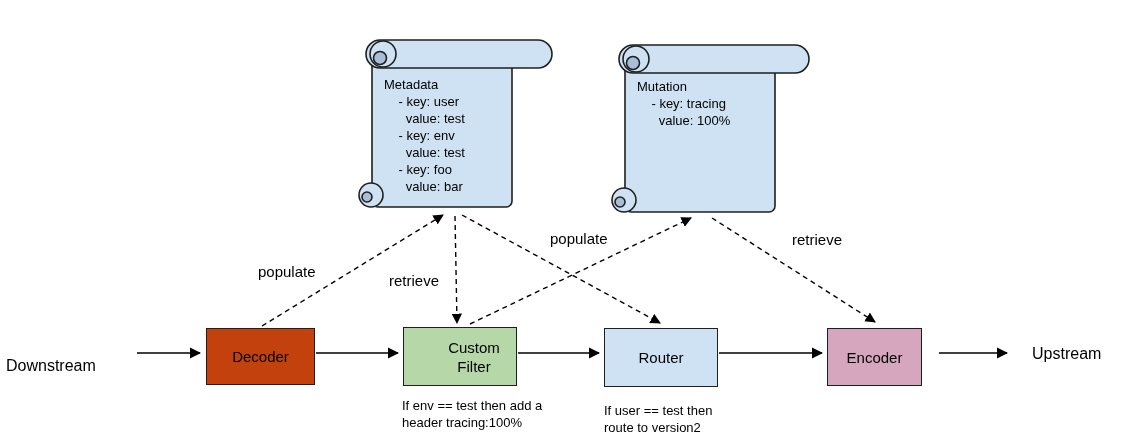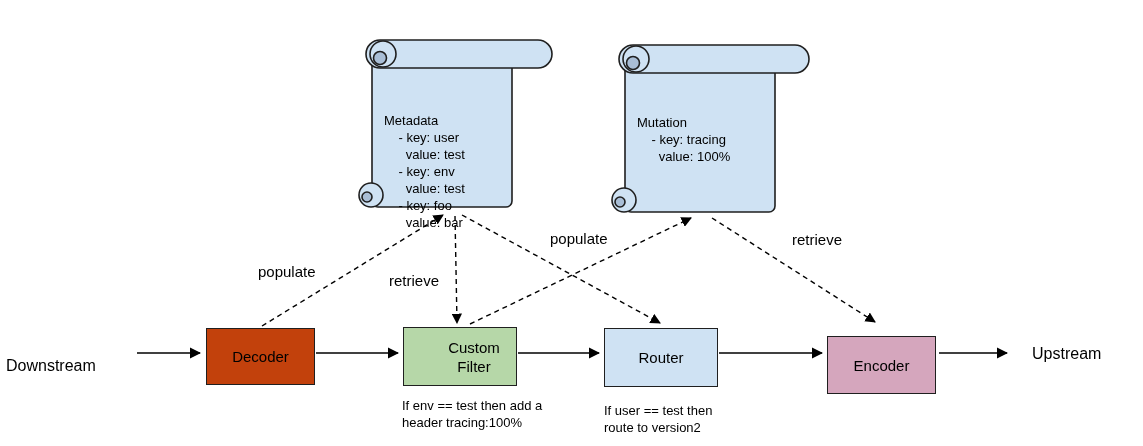--- a/index.html
+++ b/index.html
@@ -9,26 +9,26 @@
   }
   #wires{position:absolute;left:0;top:0;width:1143px;height:446px;pointer-events:none;}
   .node{
     position:absolute;display:flex;align-items:center;justify-content:center;
     border:1.6px solid #1f1f1f;font-size:15px;line-height:19px;text-align:center;
     white-space:pre;box-sizing:border-box;
   }
   #node-decoder{left:206px;top:328px;width:109px;height:57px;background:#c2410c;}
   #node-custom-filter{left:403px;top:327px;width:114px;height:59px;background:#b6d7a8;padding-left:28px;}
   #node-router{left:604px;top:328px;width:114px;height:59px;background:#cfe2f3;}
-  #node-encoder{left:827px;top:336px;width:109px;height:58px;background:#d5a6bd;}
+  #node-encoder{left:827px;top:328px;width:95px;height:58px;background:#d5a6bd;}
   .endpoint{position:absolute;font-size:16px;line-height:19px;}
   #ep-downstream{left:6px;top:356px;}
   #ep-upstream{left:1032px;top:344px;}
   .scroll-text{
-    position:absolute;font-size:13px;line-height:17px;white-space:pre;margin-top:36px;
+    position:absolute;font-size:13px;line-height:17px;white-space:pre;
   }
   #metadata-text{left:384px;top:76px;}
   #mutation-text{left:637px;top:78px;}
   .edge-label{position:absolute;font-size:15px;line-height:18px;}
   #lbl-populate-left{left:258px;top:263px;}
   #lbl-retrieve-left{left:389px;top:272px;}
   #lbl-populate-right{left:550px;top:230px;}
   #lbl-retrieve-right{left:792px;top:231px;}
   .note{position:absolute;font-size:13px;line-height:17px;white-space:pre;}
   #note-filter{left:402px;top:397px;}

